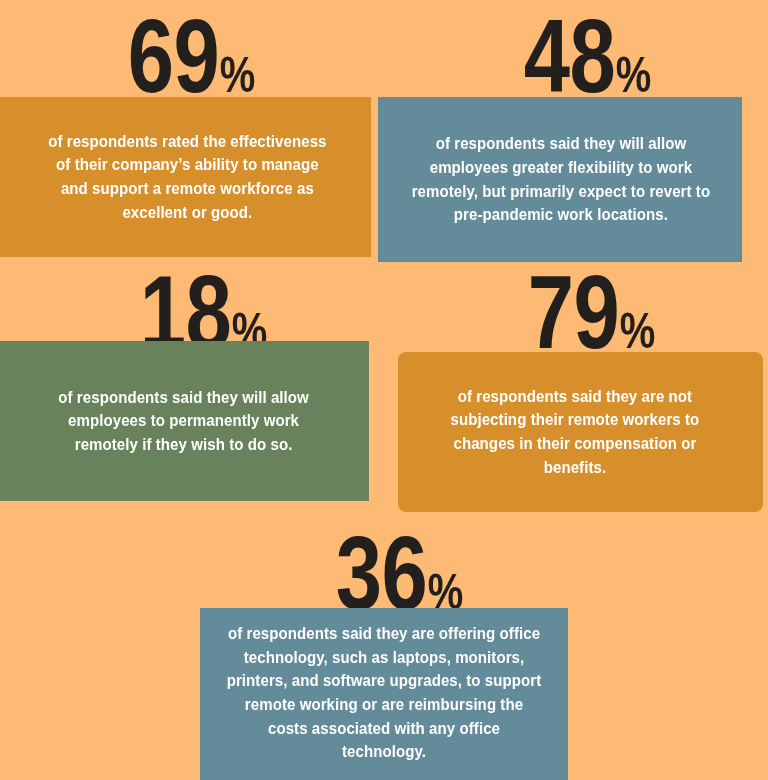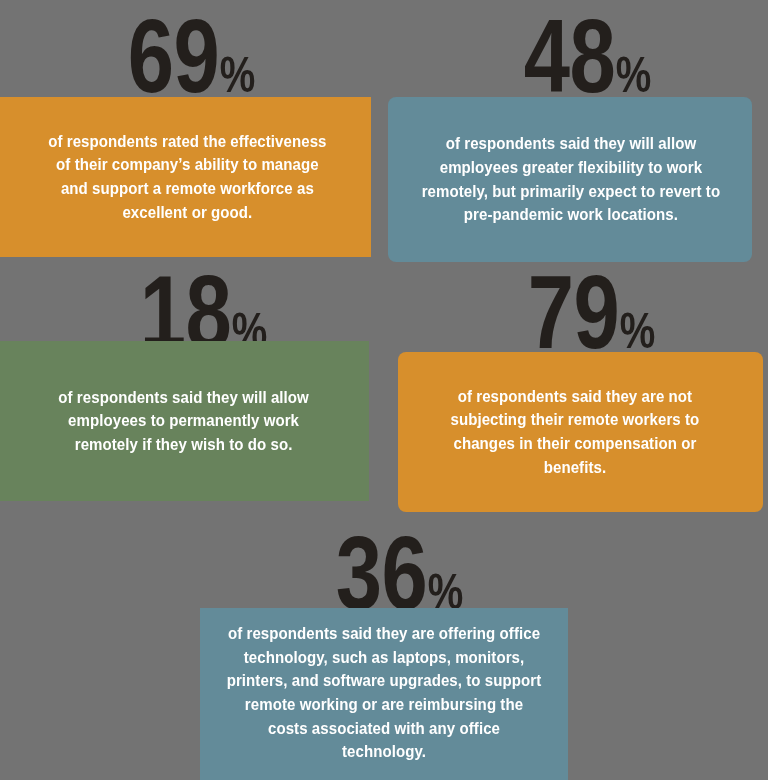--- a/index.html
+++ b/index.html
@@ -11,21 +11,21 @@
     width: 768px;
     height: 780px;
     font-family: "Liberation Sans", sans-serif;
     overflow: hidden;
   }
 
   #infographic {
     position: relative;
     width: 768px;
     height: 780px;
-    background: #737373;
+    background: #fdba74;
   }
 
   
   .stat {
     position: absolute;
   }
 
   .stat-number {
     position: absolute;
     color: #231f1c;
@@ -72,24 +72,23 @@
   #stat-69-box {
     left: 0px;   top: 97px;
     width: 371px; height: 160px;
     background: #d78f2c;
   }
   #stat-69-box .stat-text { padding-right: 26px; padding-left: 30px; }
 
   
   #stat-48 .stat-number { left: 508px; top: 14px; }
   #stat-48-box {
-    left: 388px; top: 97px;
+    left: 378px; top: 97px;
     width: 364px; height: 165px;
     background: #638b99;
-    border-radius: 8px;
   }
   #stat-48-box .stat-text { padding-left: 20px; padding-right: 18px; }
 
   
   #stat-18 .stat-number { left: 124px; top: 270px; }
   #stat-18-box {
     left: 0px;   top: 341px;
     width: 369px; height: 160px;
     background: #68835c;
   }

